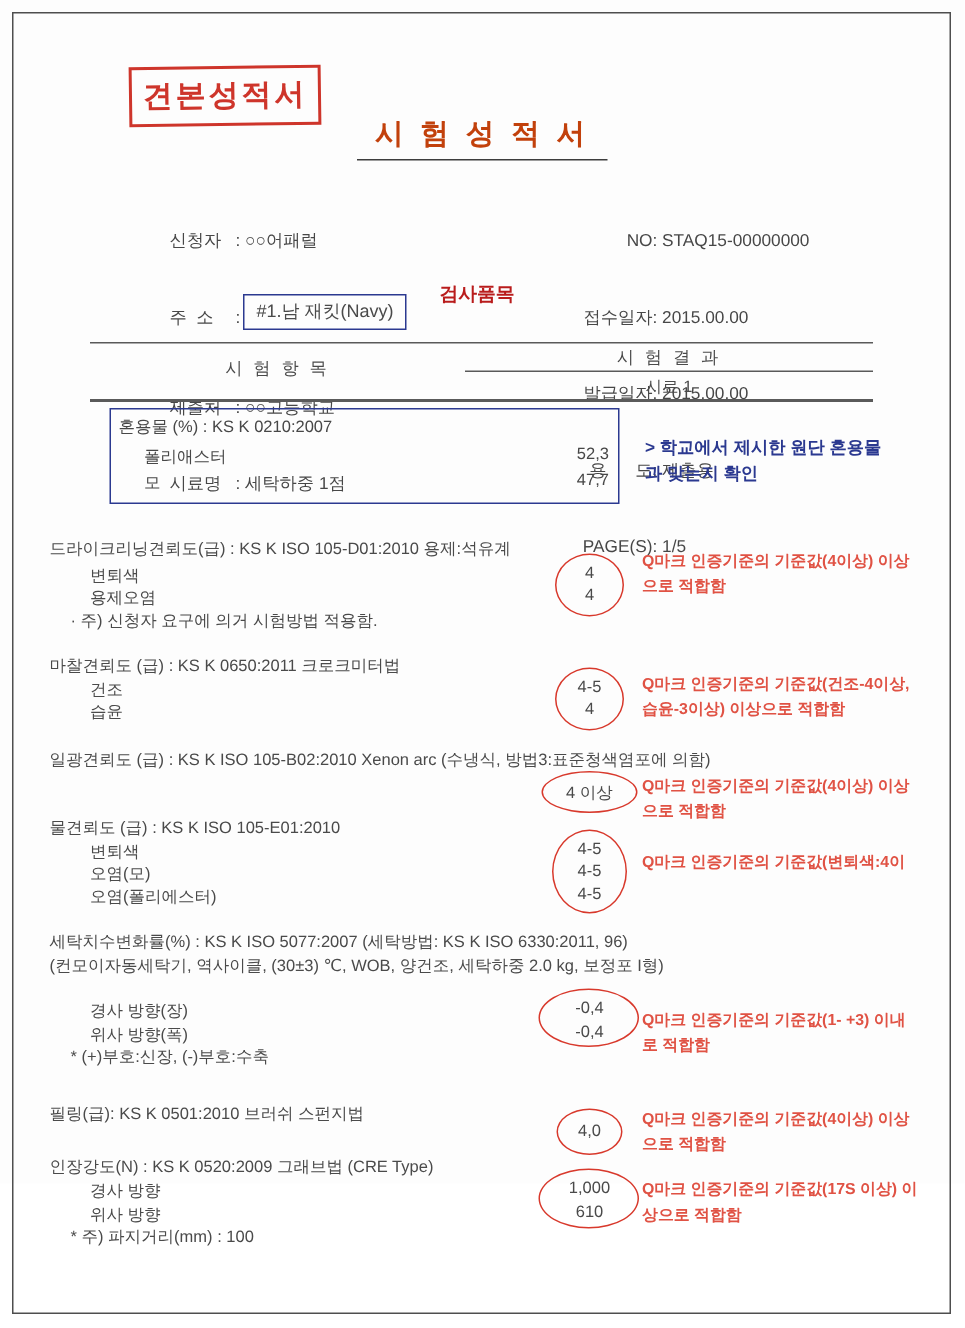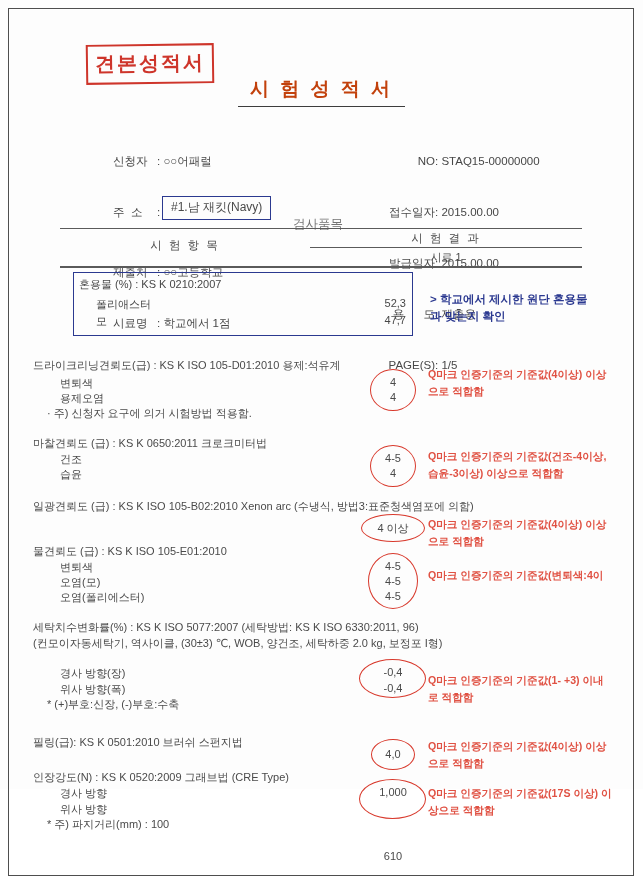--- a/index.html
+++ b/index.html
@@ -20,21 +20,21 @@
   .info{font-size:11.5px;line-height:17px;white-space:pre;}
   .info-left{position:absolute;left:113px;top:119px;}
   .info-right{position:absolute;left:381px;top:119px;}
   .info .lbl{display:inline-block;white-space:pre;}
   .info-left .lbl{width:44px;}
   .info-right .lbl{width:54px;text-align:right;}
   .gap-above{margin-top:9px;}
 
   .sample-box{position:absolute;left:162px;top:196px;border:1.6px solid #2b3990;
        font-size:12px;color:#4a4a4a;padding:2px 8px 3px;}
-  .sample-note{position:absolute;left:293px;top:216px;color:#737373;font-weight:normal;font-size:12.5px;}
+  .sample-note{position:absolute;left:293px;top:188px;color:#b91c1c;font-weight:bold;font-size:12.5px;}
 
   .rule{position:absolute;background:#5a5a5a;height:1.2px;}
   .rule-heavy{height:1.7px;}
   .th{position:absolute;text-align:center;font-size:11.5px;color:#4a4a4a;letter-spacing:2px;}
 
   .blend-box{position:absolute;left:73px;top:272px;width:338px;height:62px;
        border:1.7px solid #2b3990;font-size:11px;}
   .blend-title{position:absolute;left:5px;top:4px;white-space:nowrap;}
   .blend-row{position:absolute;left:22px;white-space:nowrap;}
   .blend-val{position:absolute;right:6px;width:40px;text-align:right;}
@@ -65,21 +65,21 @@
   <div class="stamp">견본성적서</div>
 
   <div class="doc-title">
     <span>시 험 성 적 서</span>
   </div>
 
   <div class="info info-left">
     <div class="info-row"><span class="lbl">신청자</span>: <span>○○어패럴</span></div>
     <div class="info-row"><span class="lbl">주  소</span>: <span></span></div>
     <div class="info-row gap-above"><span class="lbl">제출처</span>: <span>○○고등학교</span></div>
-    <div class="info-row"><span class="lbl">시료명</span>: <span>학교에서 1점</span></div>
+    <div class="info-row"><span class="lbl">시료명</span>: <span>세탁하중 1점</span></div>
   </div>
 
   <div class="info info-right">
     <div class="info-row"><span class="lbl">NO</span>: <span>STAQ15-00000000</span></div>
     <div class="info-row"><span class="lbl">접수일자</span>: <span>2015.00.00</span></div>
     <div class="info-row"><span class="lbl">발급일자</span>: <span>2015.00.00</span></div>
     <div class="info-row"><span class="lbl">용      도</span>: <span>제출용</span></div>
     <div class="info-row"><span class="lbl">PAGE(S)</span>: <span>1/5</span></div>
   </div>
 
@@ -179,21 +179,21 @@
   <div class="ann" style="top:738px;">
     <div>Q마크 인증기준의 기준값(4이상) 이상</div>
     <div>으로 적합함</div>
   </div>
 
   <div class="section" style="top:770px;">
     <div class="st">인장강도(N) : KS K 0520:2009 그래브법 (CRE Type)</div>
     <div class="srow" style="top:16px;">경사 방향</div>
     <div class="sval" style="top:16px;">1,000</div>
     <div class="srow" style="top:32px;">위사 방향</div>
-    <div class="sval" style="top:32px;margin-top:48px;">610</div>
+    <div class="sval" style="top:32px;">610</div>
     <div class="snote" style="top:47px;">* 주) 파지거리(mm) : 100</div>
   </div>
   <div class="circle" style="left:359px;top:779px;width:65px;height:38px;"></div>
   <div class="ann" style="top:785px;">
     <div>Q마크 인증기준의 기준값(17S 이상) 이</div>
     <div>상으로 적합함</div>
   </div>
 </div>
 
 </body></html>

